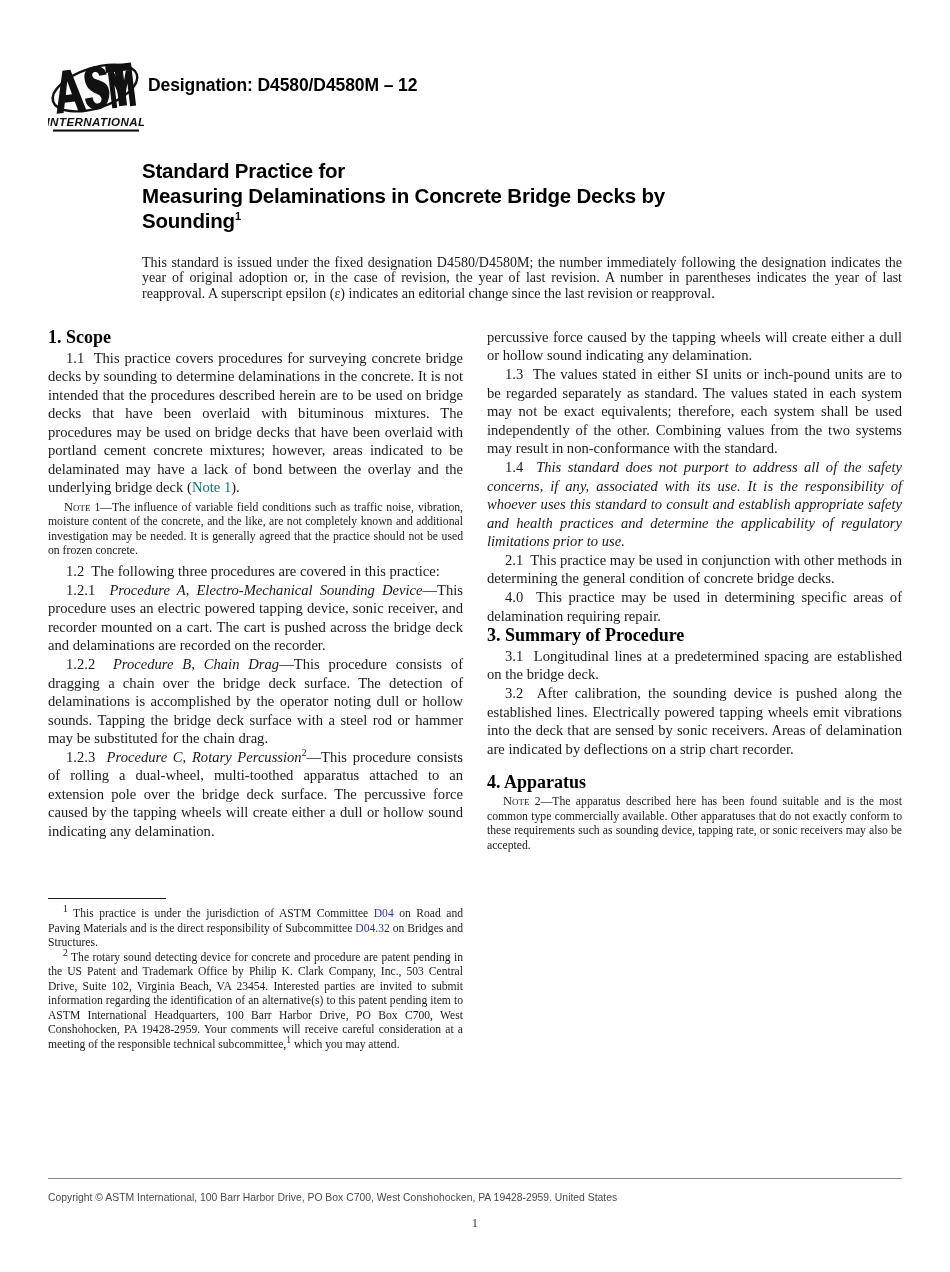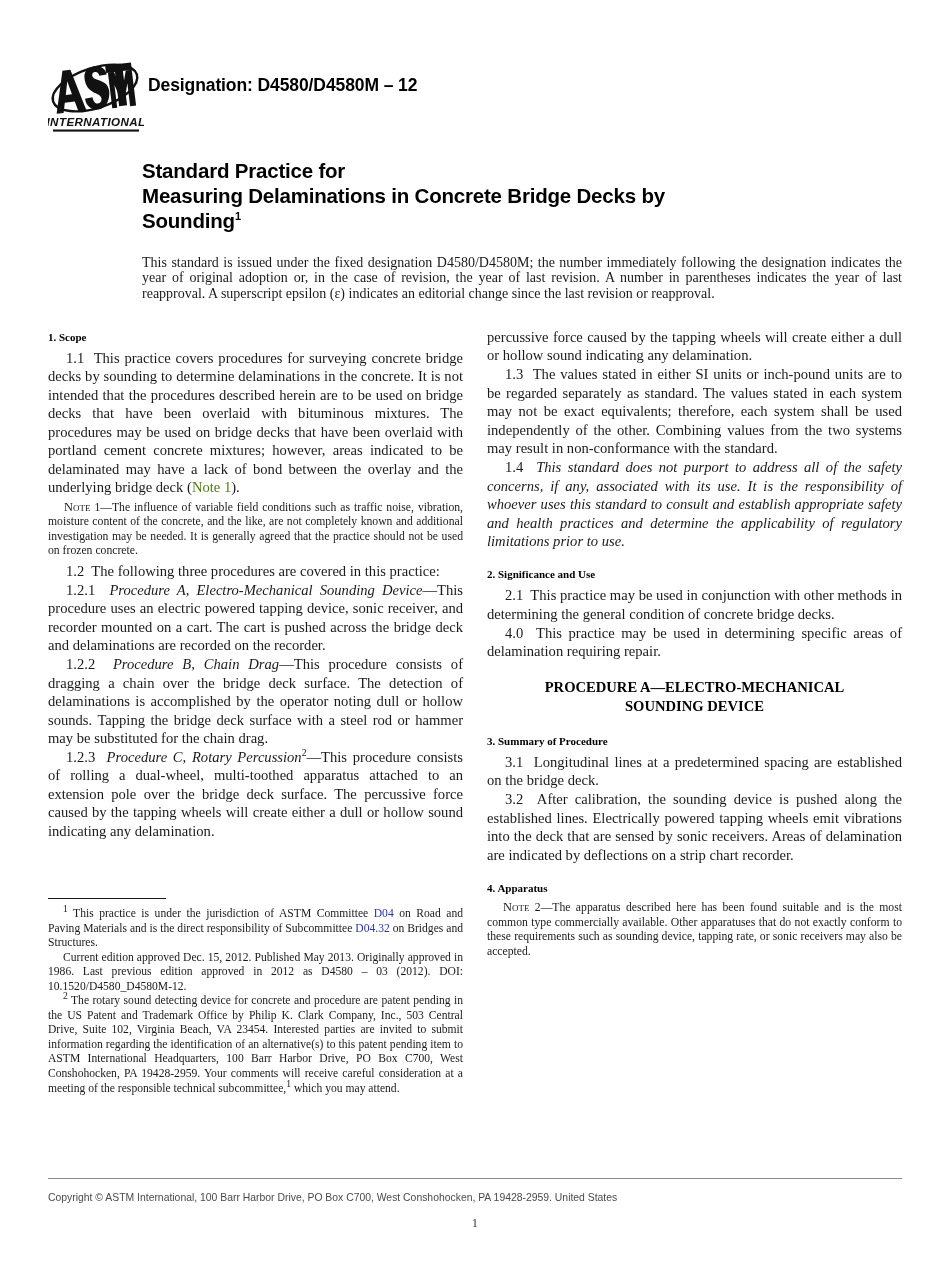--- a/index.html
+++ b/index.html
@@ -93,21 +93,21 @@
     position: absolute;
     top: 0;
     width: 415px;
   }
   .col-left  { left: 48px; }
   .col-right { left: 487px; }
 
   h2.sec {
     font-family: "Liberation Serif", "DejaVu Serif", serif;
     font-weight: bold;
-    font-size: 11px;
+    font-size: 18px;
     line-height: 18px;
     margin: 0 0 3px 0;
     padding: 0;
     color: #000;
   }
   h2.sec.spaced { margin-top: 15px; }
 
   p.para {
     margin: 0 0 0.5px 0;
     padding: 0;
@@ -141,21 +141,21 @@
   .procedure-head {
     text-align: center;
     font-family: "Liberation Serif", "DejaVu Serif", serif;
     font-weight: bold;
     font-size: 14.6px;
     line-height: 19px;
     margin: 17px 0 16px 0;
     color: #000;
   }
 
-  .link-red   { color: #4d7c0f; }
+  .link-red   { color: #0f766e; }
   .link-blue  { color: #2b35a8; }
 
   sup.fn {
     font-size: 9.6px;
     vertical-align: super;
     line-height: 0;
   }
 
   
   .footnotes {
@@ -276,50 +276,44 @@
     </div>
 
     <div class="col col-right">
 
       <p class="para" style="text-indent:0"><span>percussive force caused by the tapping wheels will create either a dull or hollow sound indicating any delamination.</span></p>
 
       <p class="para"><span>1.3</span>&nbsp; <span>The values stated in either SI units or inch-pound units are to be regarded separately as standard. The values stated in each system may not be exact equivalents; therefore, each system shall be used independently of the other. Combining values from the two systems may result in non-conformance with the standard.</span></p>
 
       <p class="para"><span>1.4</span>&nbsp; <i>This standard does not purport to address all of the safety concerns, if any, associated with its use. It is the responsibility of whoever uses this standard to consult and establish appropriate safety and health practices and determine the applicability of regulatory limitations prior to use.</i></p>
 
-      <h2 class="sec spaced">2.  Significance and Use</h2>
 
       <p class="para"><span>2.1</span>&nbsp; <span>This practice may be used in conjunction with other methods in determining the general condition of concrete bridge decks.</span></p>
 
       <p class="para"><span>4.0</span>&nbsp; <span>This practice may be used in determining specific areas of delamination requiring repair.</span></p>
 
-      <div class="procedure-head">
-        <div>PROCEDURE A—ELECTRO-MECHANICAL</div>
-        <div>SOUNDING DEVICE</div>
-      </div>
 
       <h2 class="sec">3.  Summary of Procedure</h2>
 
       <p class="para"><span>3.1</span>&nbsp; <span>Longitudinal lines at a predetermined spacing are established on the bridge deck.</span></p>
 
       <p class="para"><span>3.2</span>&nbsp; <span>After calibration, the sounding device is pushed along the established lines. Electrically powered tapping wheels emit vibrations into the deck that are sensed by sonic receivers. Areas of delamination are indicated by deflections on a strip chart recorder.</span></p>
 
 
       <h2 class="sec spaced">4.  Apparatus</h2>
 
       <p class="note"><span class="smallcaps">Note</span><span> 2—</span><span>The apparatus described here has been found suitable and is the most common type commercially available. Other apparatuses that do not exactly conform to these requirements such as sounding device, tapping rate, or sonic receivers may also be accepted.</span></p>
     </div>
   </div>
 
   <div class="footnotes">
     <div class="fn-rule"></div>
 
     <p class="fnote"><sup class="fn">1</sup><span> This practice is under the jurisdiction of ASTM Committee </span><span class="link-blue">D04</span><span> on Road and Paving Materials and is the direct responsibility of Subcommittee </span><span class="link-blue">D04.32</span><span> on Bridges and Structures.</span></p>
 
-    <p class="fnote">Current edition approved Dec. 15, 2012. Published May 2013. Originally approved in 1986. Last previous edition approved in 2012 as D4580 – 03 (2012). DOI: 10.1520/D4580_D4580M-12.</p>
 
     <p class="fnote"><sup class="fn">2</sup><span> The rotary sound detecting device for concrete and procedure are patent pending in the US Patent and Trademark Office by Philip K. Clark Company, Inc., 503 Central Drive, Suite 102, Virginia Beach, VA 23454. Interested parties are invited to submit information regarding the identification of an alternative(s) to this patent pending item to ASTM International Headquarters, 100 Barr Harbor Drive, PO Box C700, West Conshohocken, PA 19428-2959. Your comments will receive careful consideration at a meeting of the responsible technical subcommittee,</span><sup class="fn">1</sup><span> which you may attend.</span></p>
   </div>
 
   <div class="footer-rule"></div>
   <div class="copyright">Copyright © ASTM International, 100 Barr Harbor Drive, PO Box C700, West Conshohocken, PA 19428-2959. United States</div>
   <div class="pagenum">1</div>
 
 </div>
 

